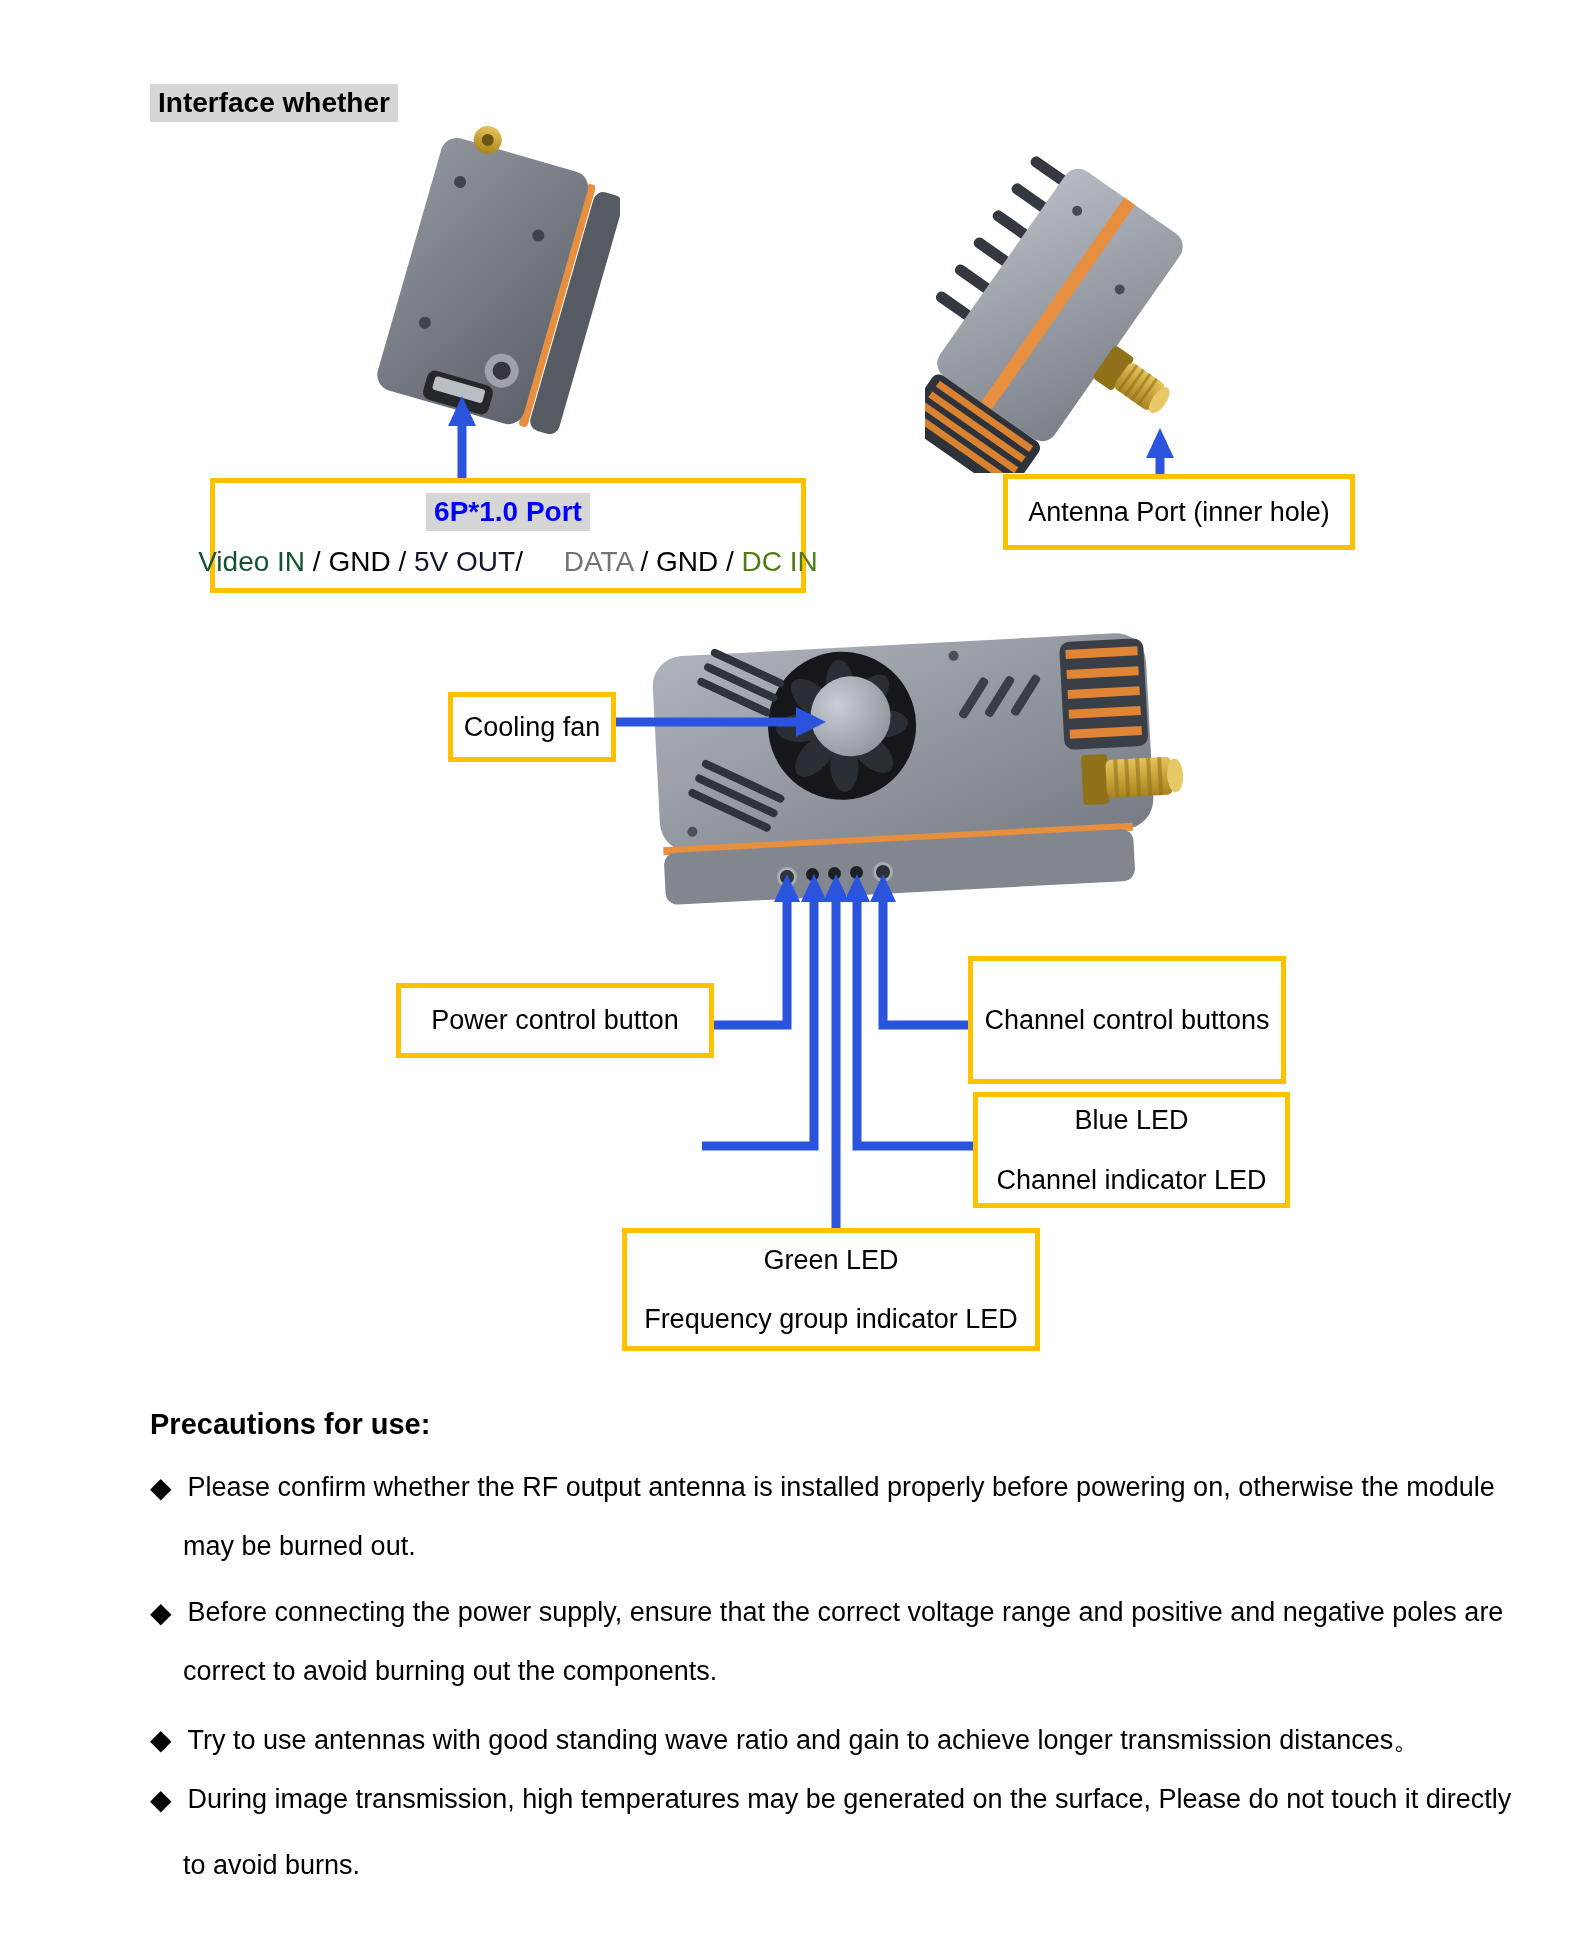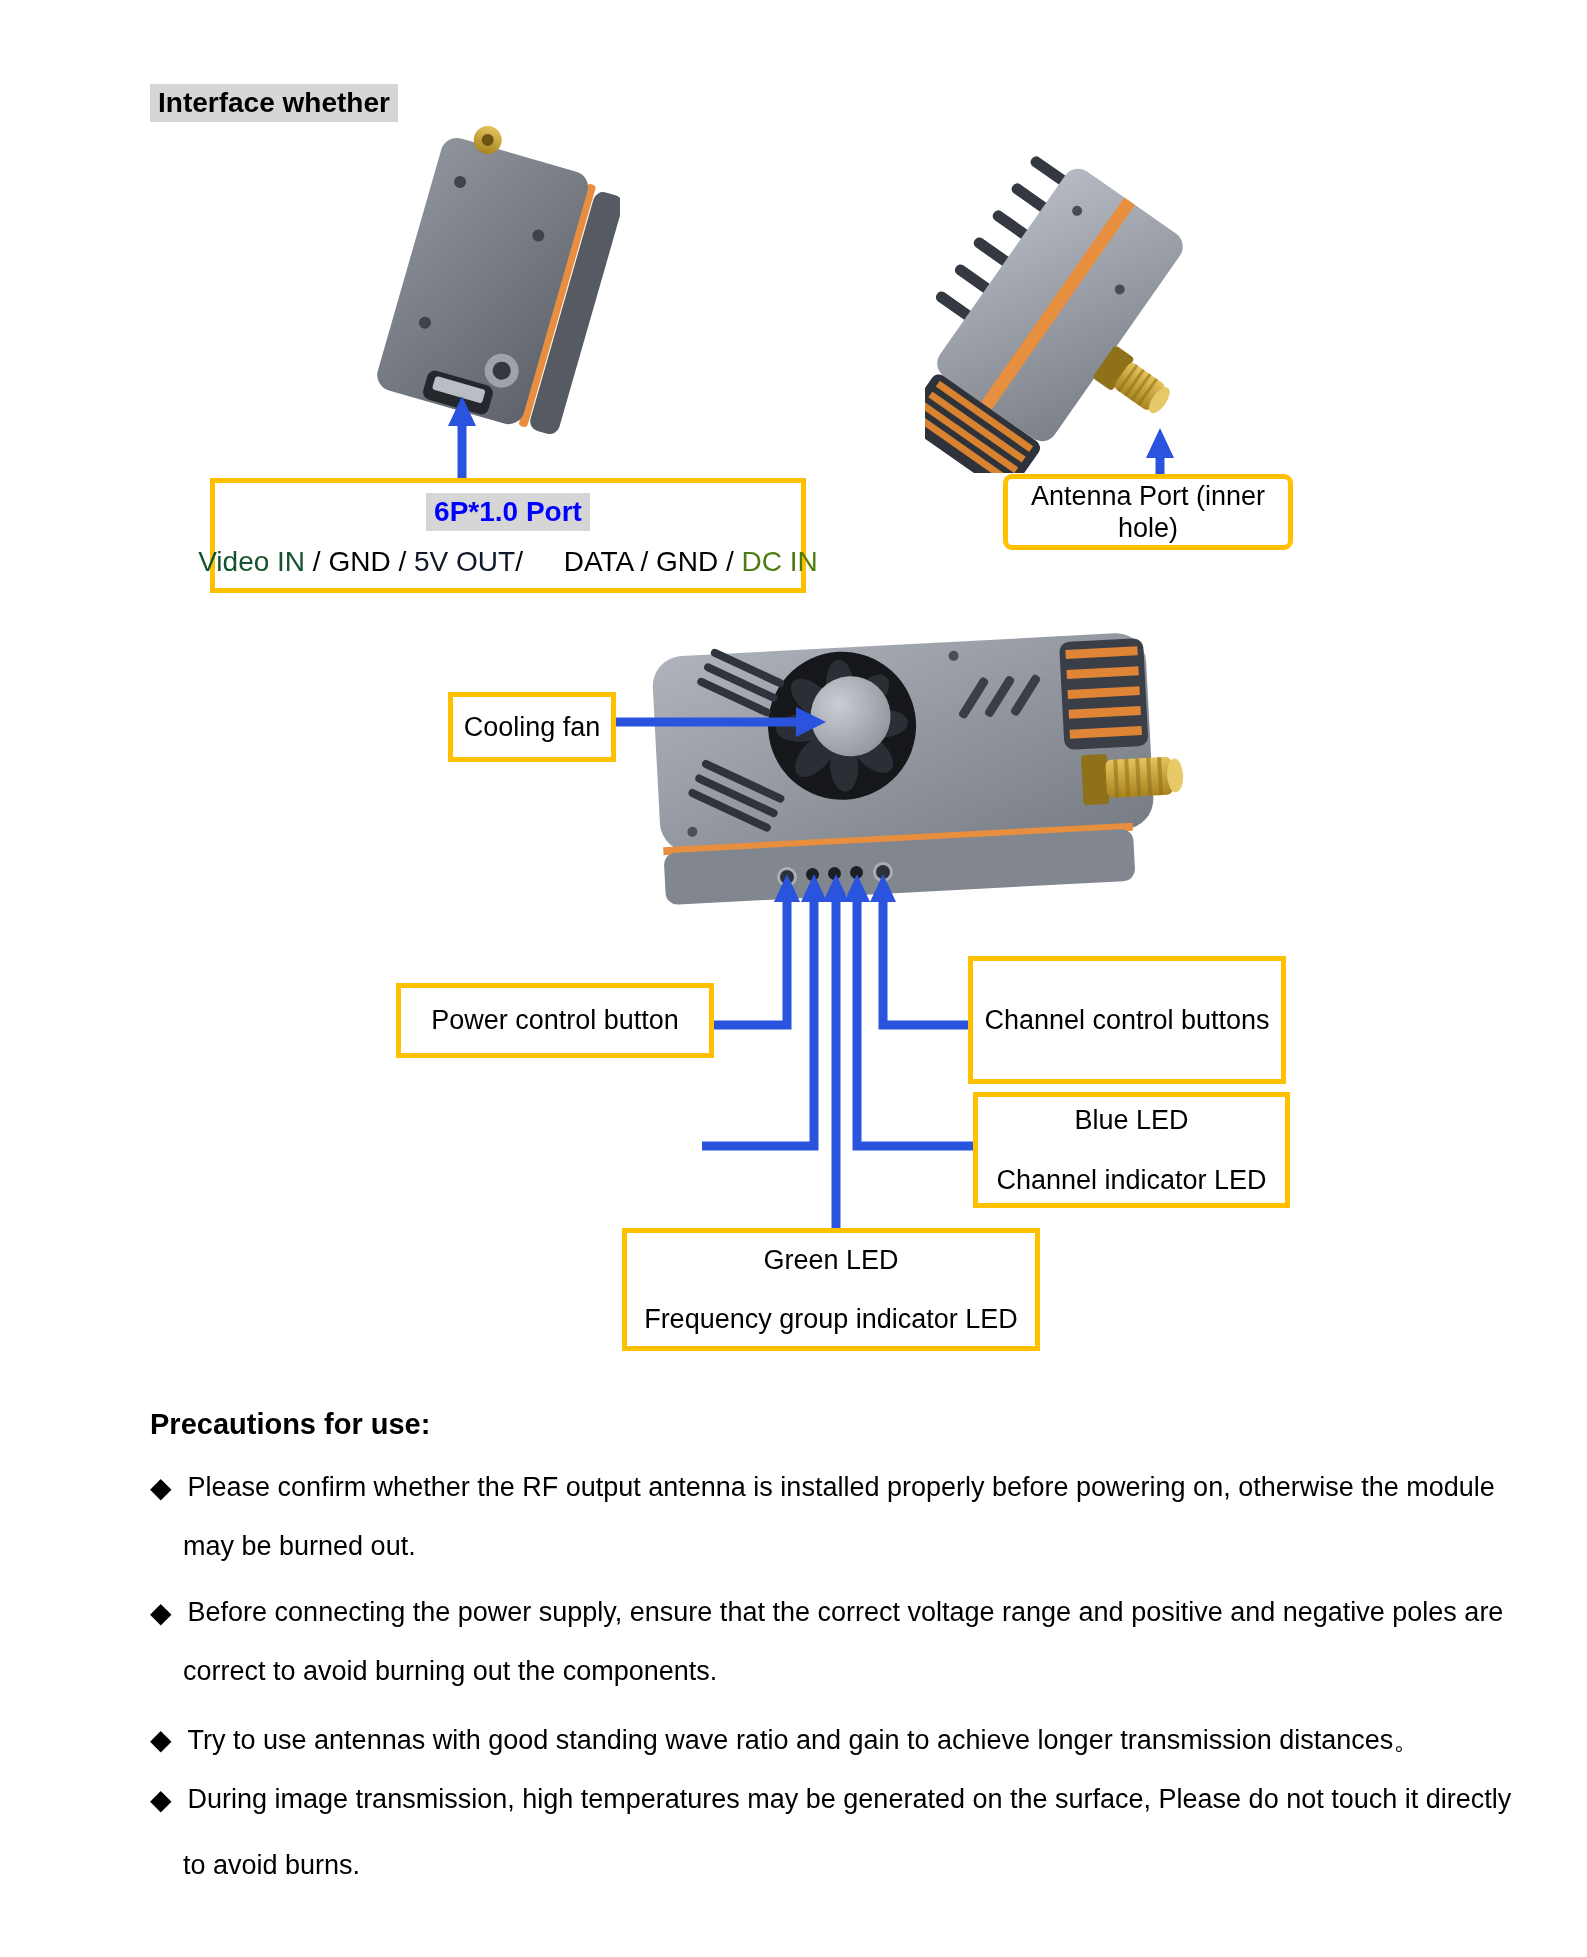--- a/index.html
+++ b/index.html
@@ -19,21 +19,21 @@
   }
   .callout{
     position:absolute;background:#fff;border:5px solid var(--box-border);
     box-sizing:border-box;display:flex;flex-direction:column;align-items:center;
     justify-content:center;font-size:27px;line-height:1.2;z-index:10;text-align:center;
   }
   .callout .hl-line{background:var(--hl);padding:2px 8px;font-weight:bold;color:#0000FF;font-size:28px;}
   .two-line{row-gap:27px;}
   #box-6p{left:210px;top:478px;width:596px;height:115px;row-gap:14px;}
   #pin-line{font-size:28px;white-space:pre;}
-  #box-antenna{left:1003px;top:474px;width:290px;height:76px;border-radius:9px;}
+  #box-antenna{left:1003px;top:474px;width:352px;height:76px;}
   #box-fan{left:448px;top:692px;width:168px;height:70px;}
   #box-power{left:396px;top:983px;width:318px;height:75px;}
   #box-channel{left:968px;top:956px;width:318px;height:128px;}
   #box-red{left:382px;top:1092px;width:320px;height:116px;}
   #box-blue{left:973px;top:1092px;width:317px;height:116px;}
   #box-green{left:622px;top:1228px;width:418px;height:123px;justify-content:center;}
   .dev{position:absolute;z-index:1;}
   #arrows{position:absolute;left:0;top:0;z-index:6;pointer-events:none;}
   #arrows .shaft{stroke:var(--arrow);stroke-width:9;fill:none;}
   #arrows .head{fill:var(--arrow);stroke:none;}
@@ -205,21 +205,21 @@
     <polyline class="shaft" points="836,1228 836,898"></polyline>
     <polygon class="head" points="836,874 823,902 849,902"></polygon>
     <polyline class="shaft" points="973,1146 857,1146 857,898"></polyline>
     <polygon class="head" points="857,874 844,902 870,902"></polygon>
     <polyline class="shaft" points="968,1025 883,1025 883,898"></polyline>
     <polygon class="head" points="883,874 870,902 896,902"></polygon>
   </svg>
 
   <div id="box-6p" class="callout">
     <span class="hl-line">6P*1.0 Port</span>
-    <span id="pin-line"><span style="color: #14532d;">Video IN </span><span style="color: rgb(0, 0, 0);">/ GND / </span><span style="color: #0f172a;">5V OUT</span><span style="color: rgb(0, 0, 0);">/ </span><span style="color: #000000; margin-left: 33px;">DATA</span><span style="color: rgb(0, 0, 0);"> / GND / </span><span style="color: #4d7c0f;">DC IN</span></span>
+    <span id="pin-line"><span style="color: #14532d;">Video IN </span><span style="color: rgb(0, 0, 0);">/ GND / </span><span style="color: #0f172a;">5V OUT</span><span style="color: rgb(0, 0, 0);">/ </span><span style="color: #737373; margin-left: 33px;">DATA</span><span style="color: rgb(0, 0, 0);"> / GND / </span><span style="color: #4d7c0f;">DC IN</span></span>
   </div>
 
   <div id="box-antenna" class="callout">
     <span>Antenna Port (inner hole)</span>
   </div>
 
   <div id="box-fan" class="callout">
     <span>Cooling fan</span>
   </div>
 

